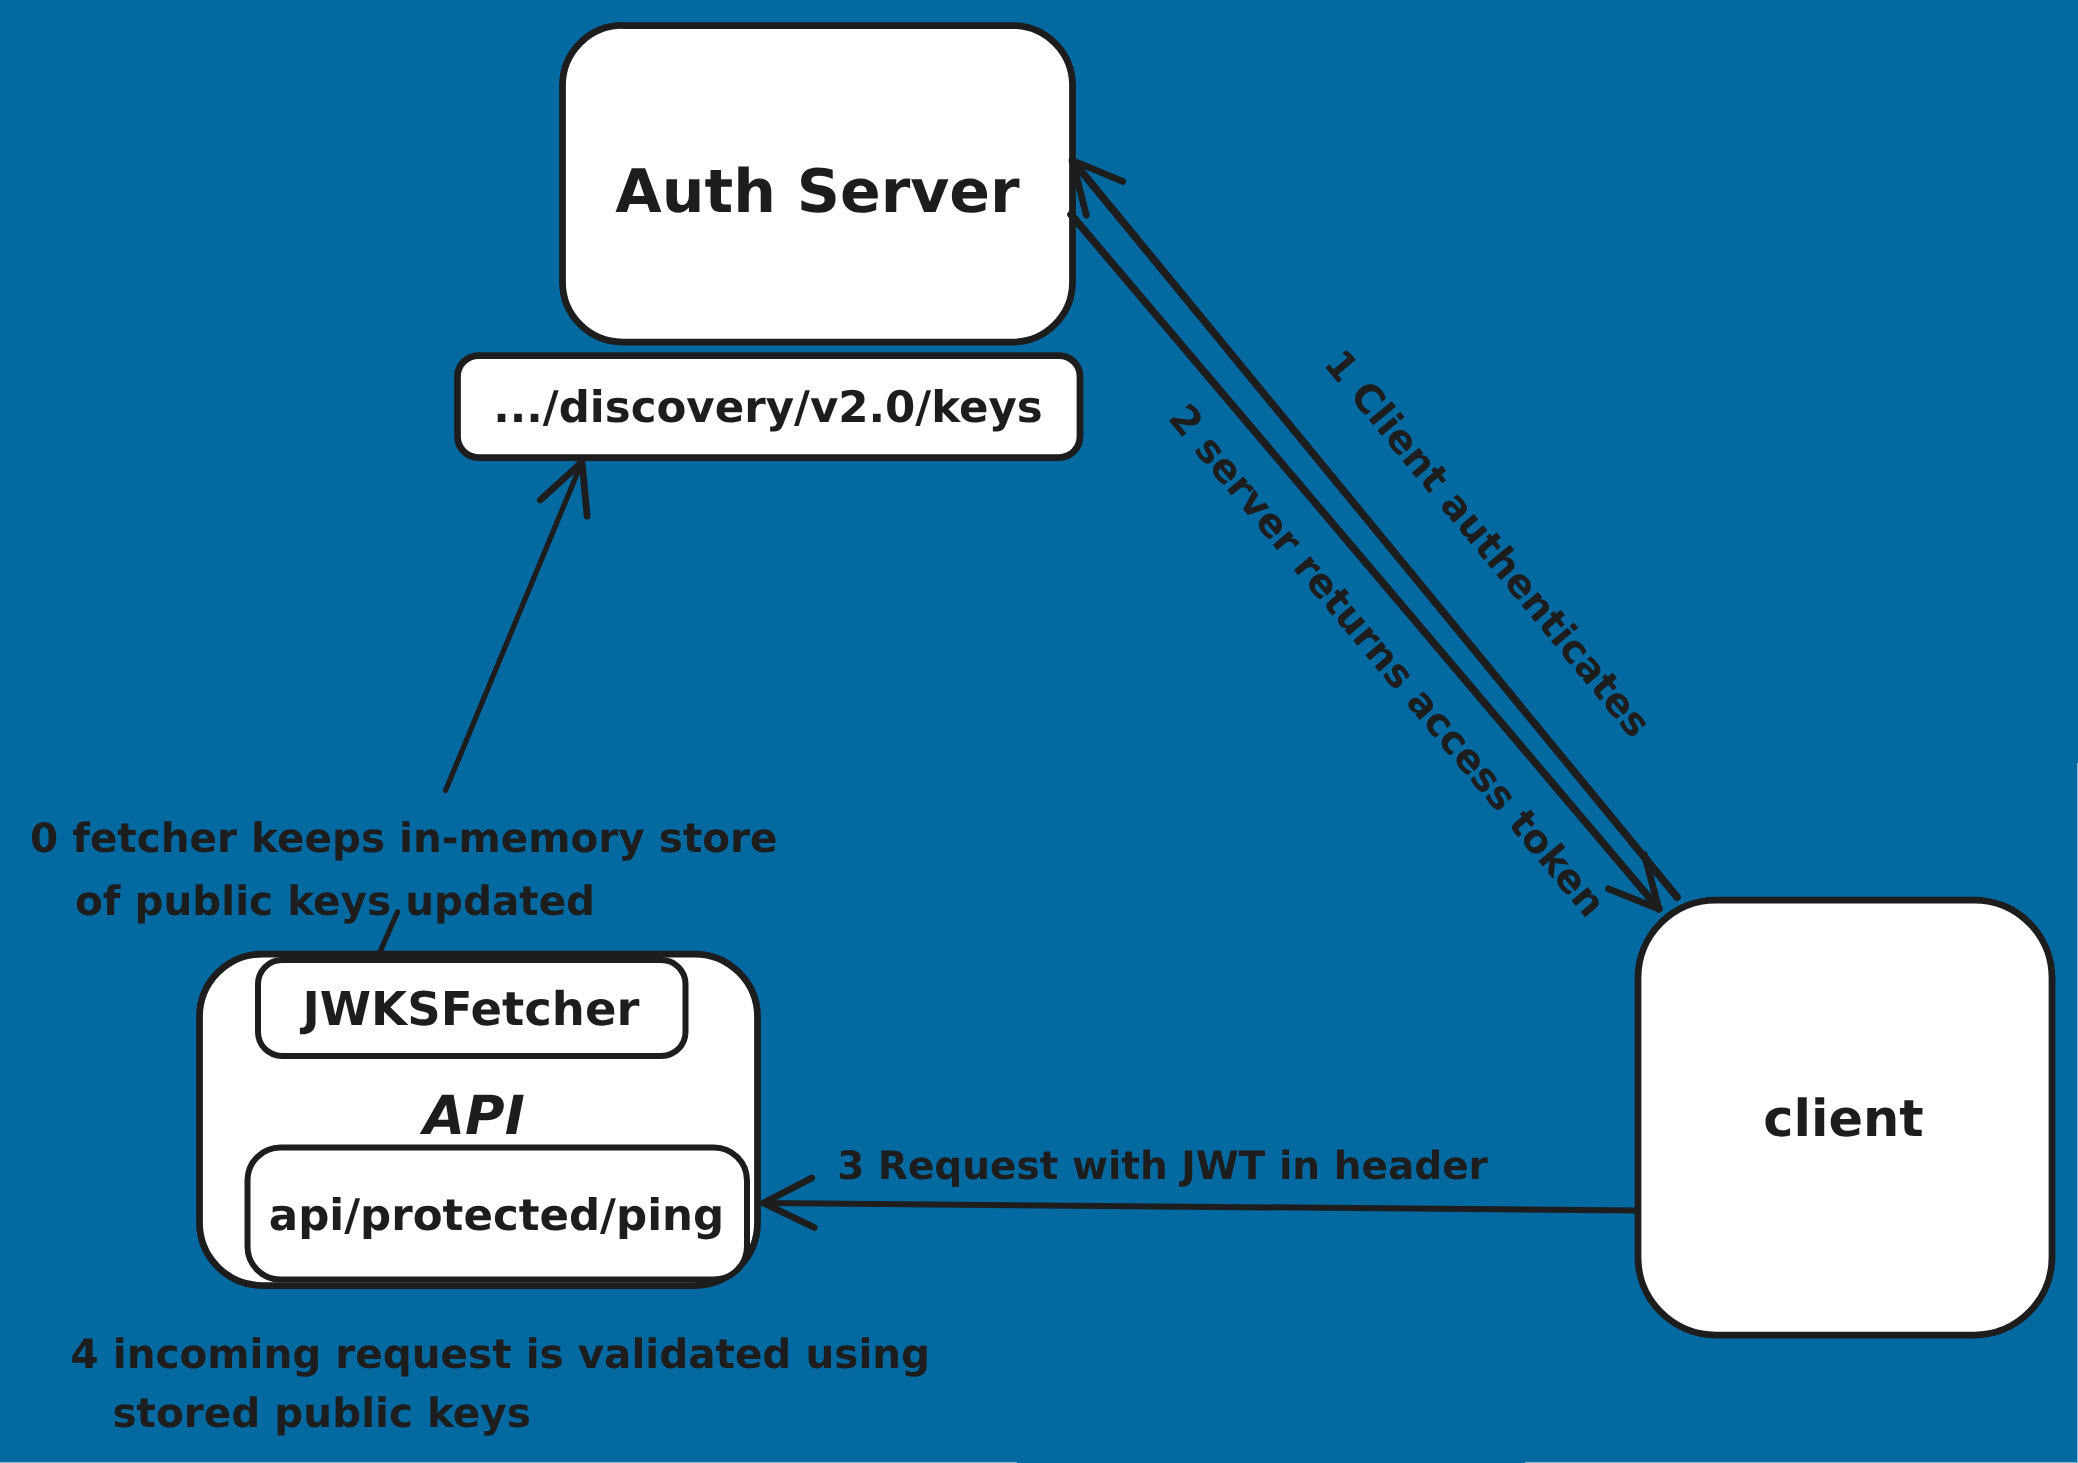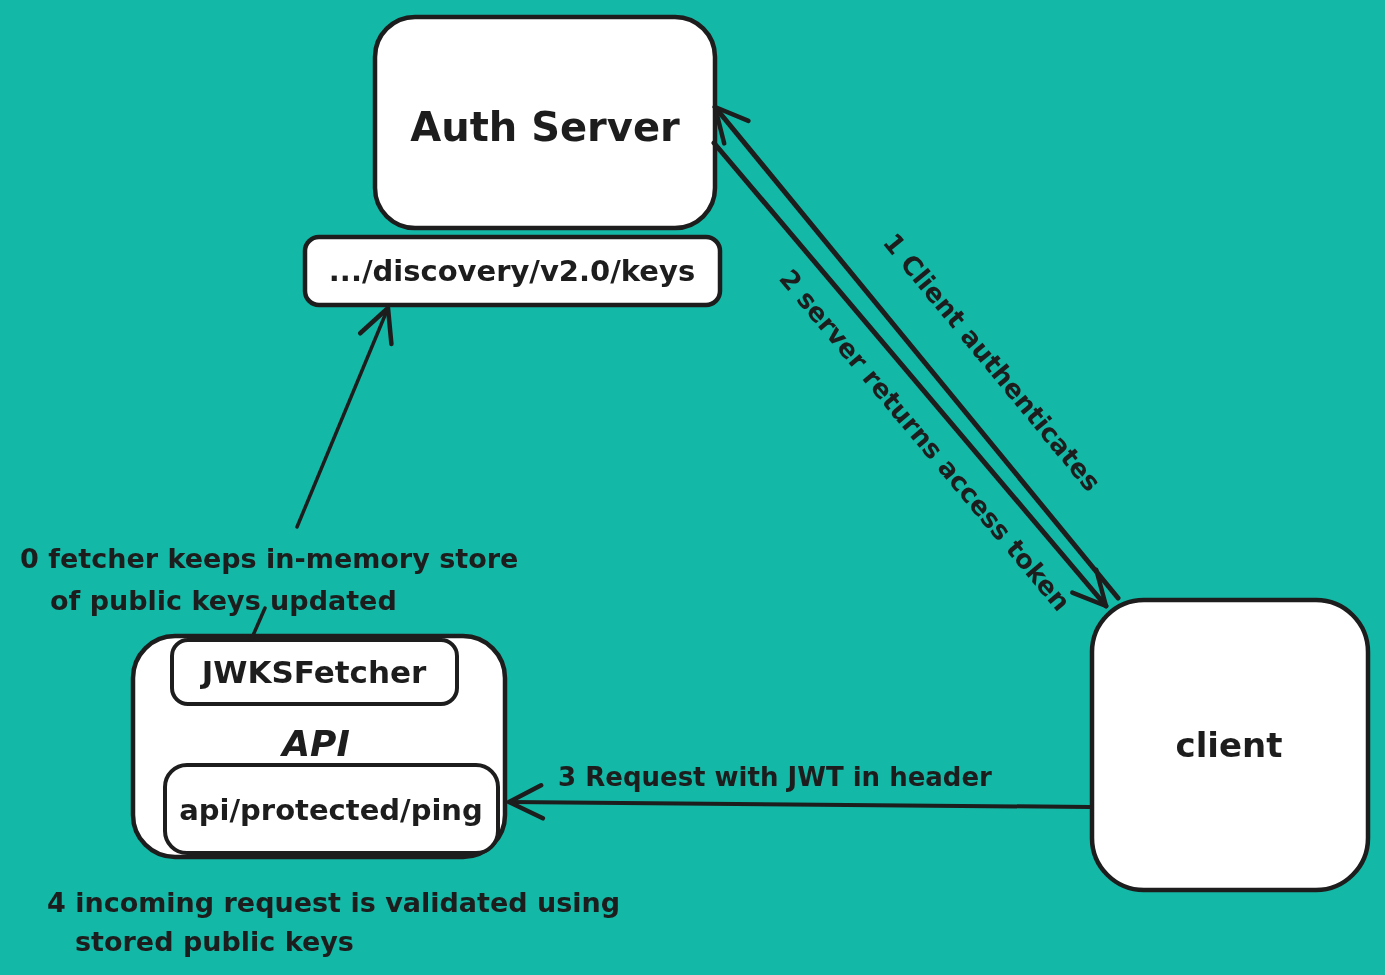--- a/index.html
+++ b/index.html
@@ -3,21 +3,21 @@
 <meta charset="utf-8">
 <style>
   html, body {
     margin: 0;
     padding: 0;
     background: #ffffff;
   }
   .canvas-wrap {
     width: 1385px;
     height: 975px;
-    background: #14b8a6;
+    background: #0369a1;
     overflow: hidden;
   }
   svg {
     display: block;
   }
   svg text {
     font-family: "DejaVu Sans", "Liberation Sans", sans-serif;
     fill: #1d1d1d;
     font-weight: 600;
   }

